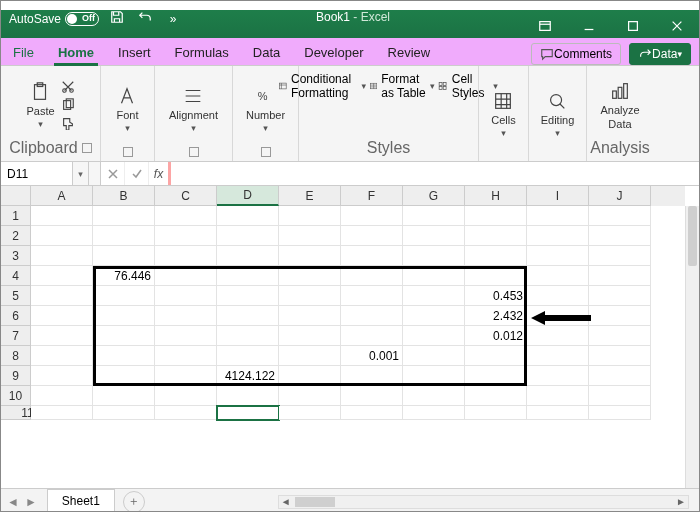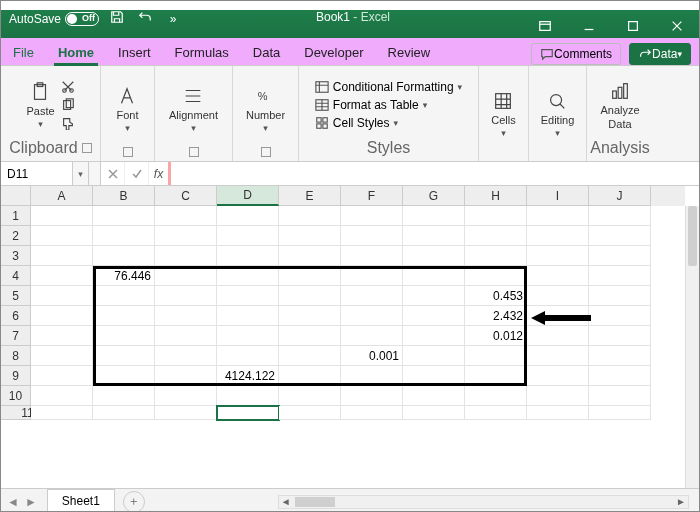--- a/index.html
+++ b/index.html
@@ -240,21 +240,21 @@
       <span>Number</span>
           <span class="chev">▾</span>
     </div>
       </div>
     <div class="label">
         <span class="launcher"></span>
       </div>
   </div>
 
   <div class="group" style="width:180px">
-    <div class="body" style="flex-direction:column;align-items:flex-start;gap:4px;">
+    <div class="body" style="flex-direction:row;align-items:flex-start;gap:4px;">
       <div class="row" style="display:flex;align-items:center;gap:4px;font-size:12px">
         <svg class="sico2" viewBox="0 0 16 16">
             <rect x="1" y="2" width="14" height="12"></rect>
             <path d="M1 6h14M5 2v12"></path>
           </svg>
         <span>Conditional Formatting</span>
           <span class="chev">▾</span>
       </div>
       <div class="row" style="display:flex;align-items:center;gap:4px;font-size:12px">
         <svg class="sico2" viewBox="0 0 16 16">

